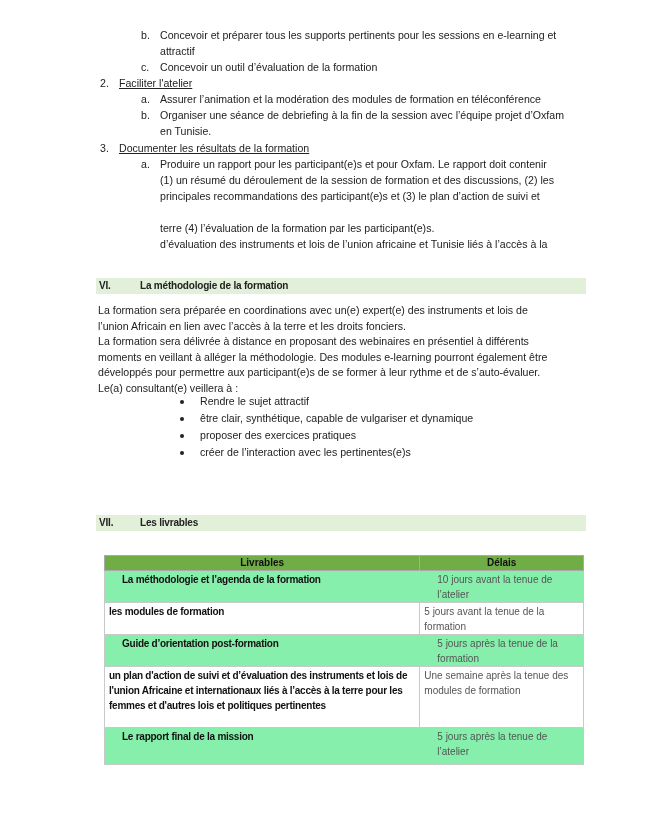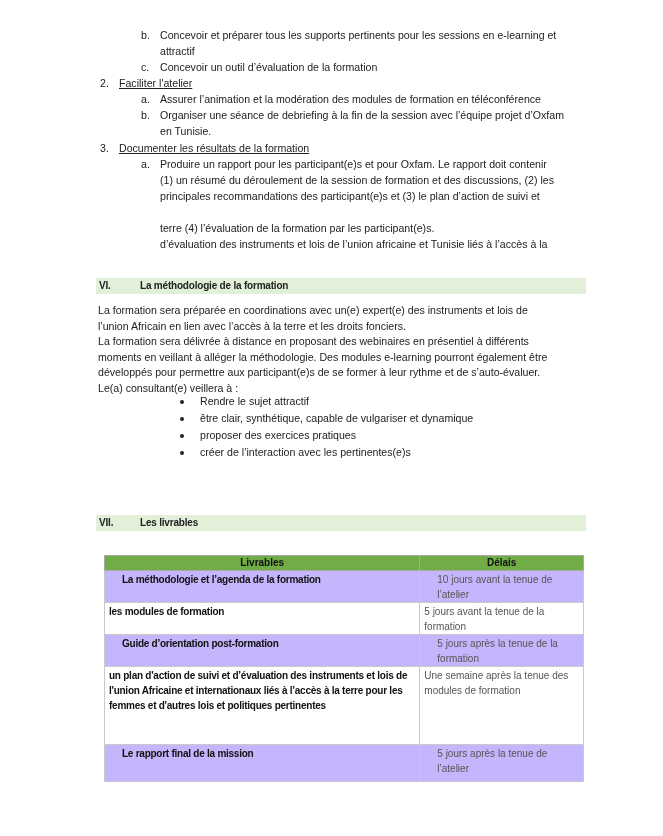--- a/index.html
+++ b/index.html
@@ -83,21 +83,21 @@
     table.deliv td.d-name {
       font-weight: bold;
       color: #111;
       letter-spacing: -0.25px;
       width: 316px;
     }
     table.deliv td.d-delay {
       color: #555;
       width: 164px;
     }
-    table.deliv tr.odd td { background: #c4b5fd; padding-left: 17px; }
+    table.deliv tr.odd td { background: #86efac; padding-left: 17px; }
     table.deliv tr.even td { background: #ffffff; border-radius: 9px; }
   </style>
 </head>
 <body>
 
 <div class="page">
 
   <span class="marker" style="left:141px; top:28px;">b.</span>
   <span class="line" style="left:160px; top:28px;">Concevoir et préparer tous les supports pertinents pour les sessions en e-learning et</span>
   <span class="line" style="left:160px; top:43.5px;">attractif</span>
@@ -165,21 +165,21 @@
       </tr>
       <tr class="even">
         <td class="d-name" style="height:31px;">les modules de formation</td>
         <td class="d-delay">5 jours avant la tenue de la formation</td>
       </tr>
       <tr class="odd">
         <td class="d-name" style="height:31px;">Guide d’orientation post-formation</td>
         <td class="d-delay">5 jours après la tenue de la formation</td>
       </tr>
       <tr class="even">
-        <td class="d-name" style="height:78px;">un plan d'action de suivi et d’évaluation des instruments et lois de l'union Africaine et internationaux liés à l’accès à la terre pour les femmes et d'autres lois et politiques pertinentes</td>
+        <td class="d-name" style="height:61px;">un plan d'action de suivi et d’évaluation des instruments et lois de l'union Africaine et internationaux liés à l’accès à la terre pour les femmes et d'autres lois et politiques pertinentes</td>
         <td class="d-delay">Une semaine après la tenue des modules de formation</td>
       </tr>
       <tr class="odd">
         <td class="d-name" style="height:37px;margin-top:21px;">Le rapport final de la mission</td>
         <td class="d-delay">5 jours après la tenue de l’atelier</td>
       </tr>
     </tbody>
   </table>
 
 </div>

